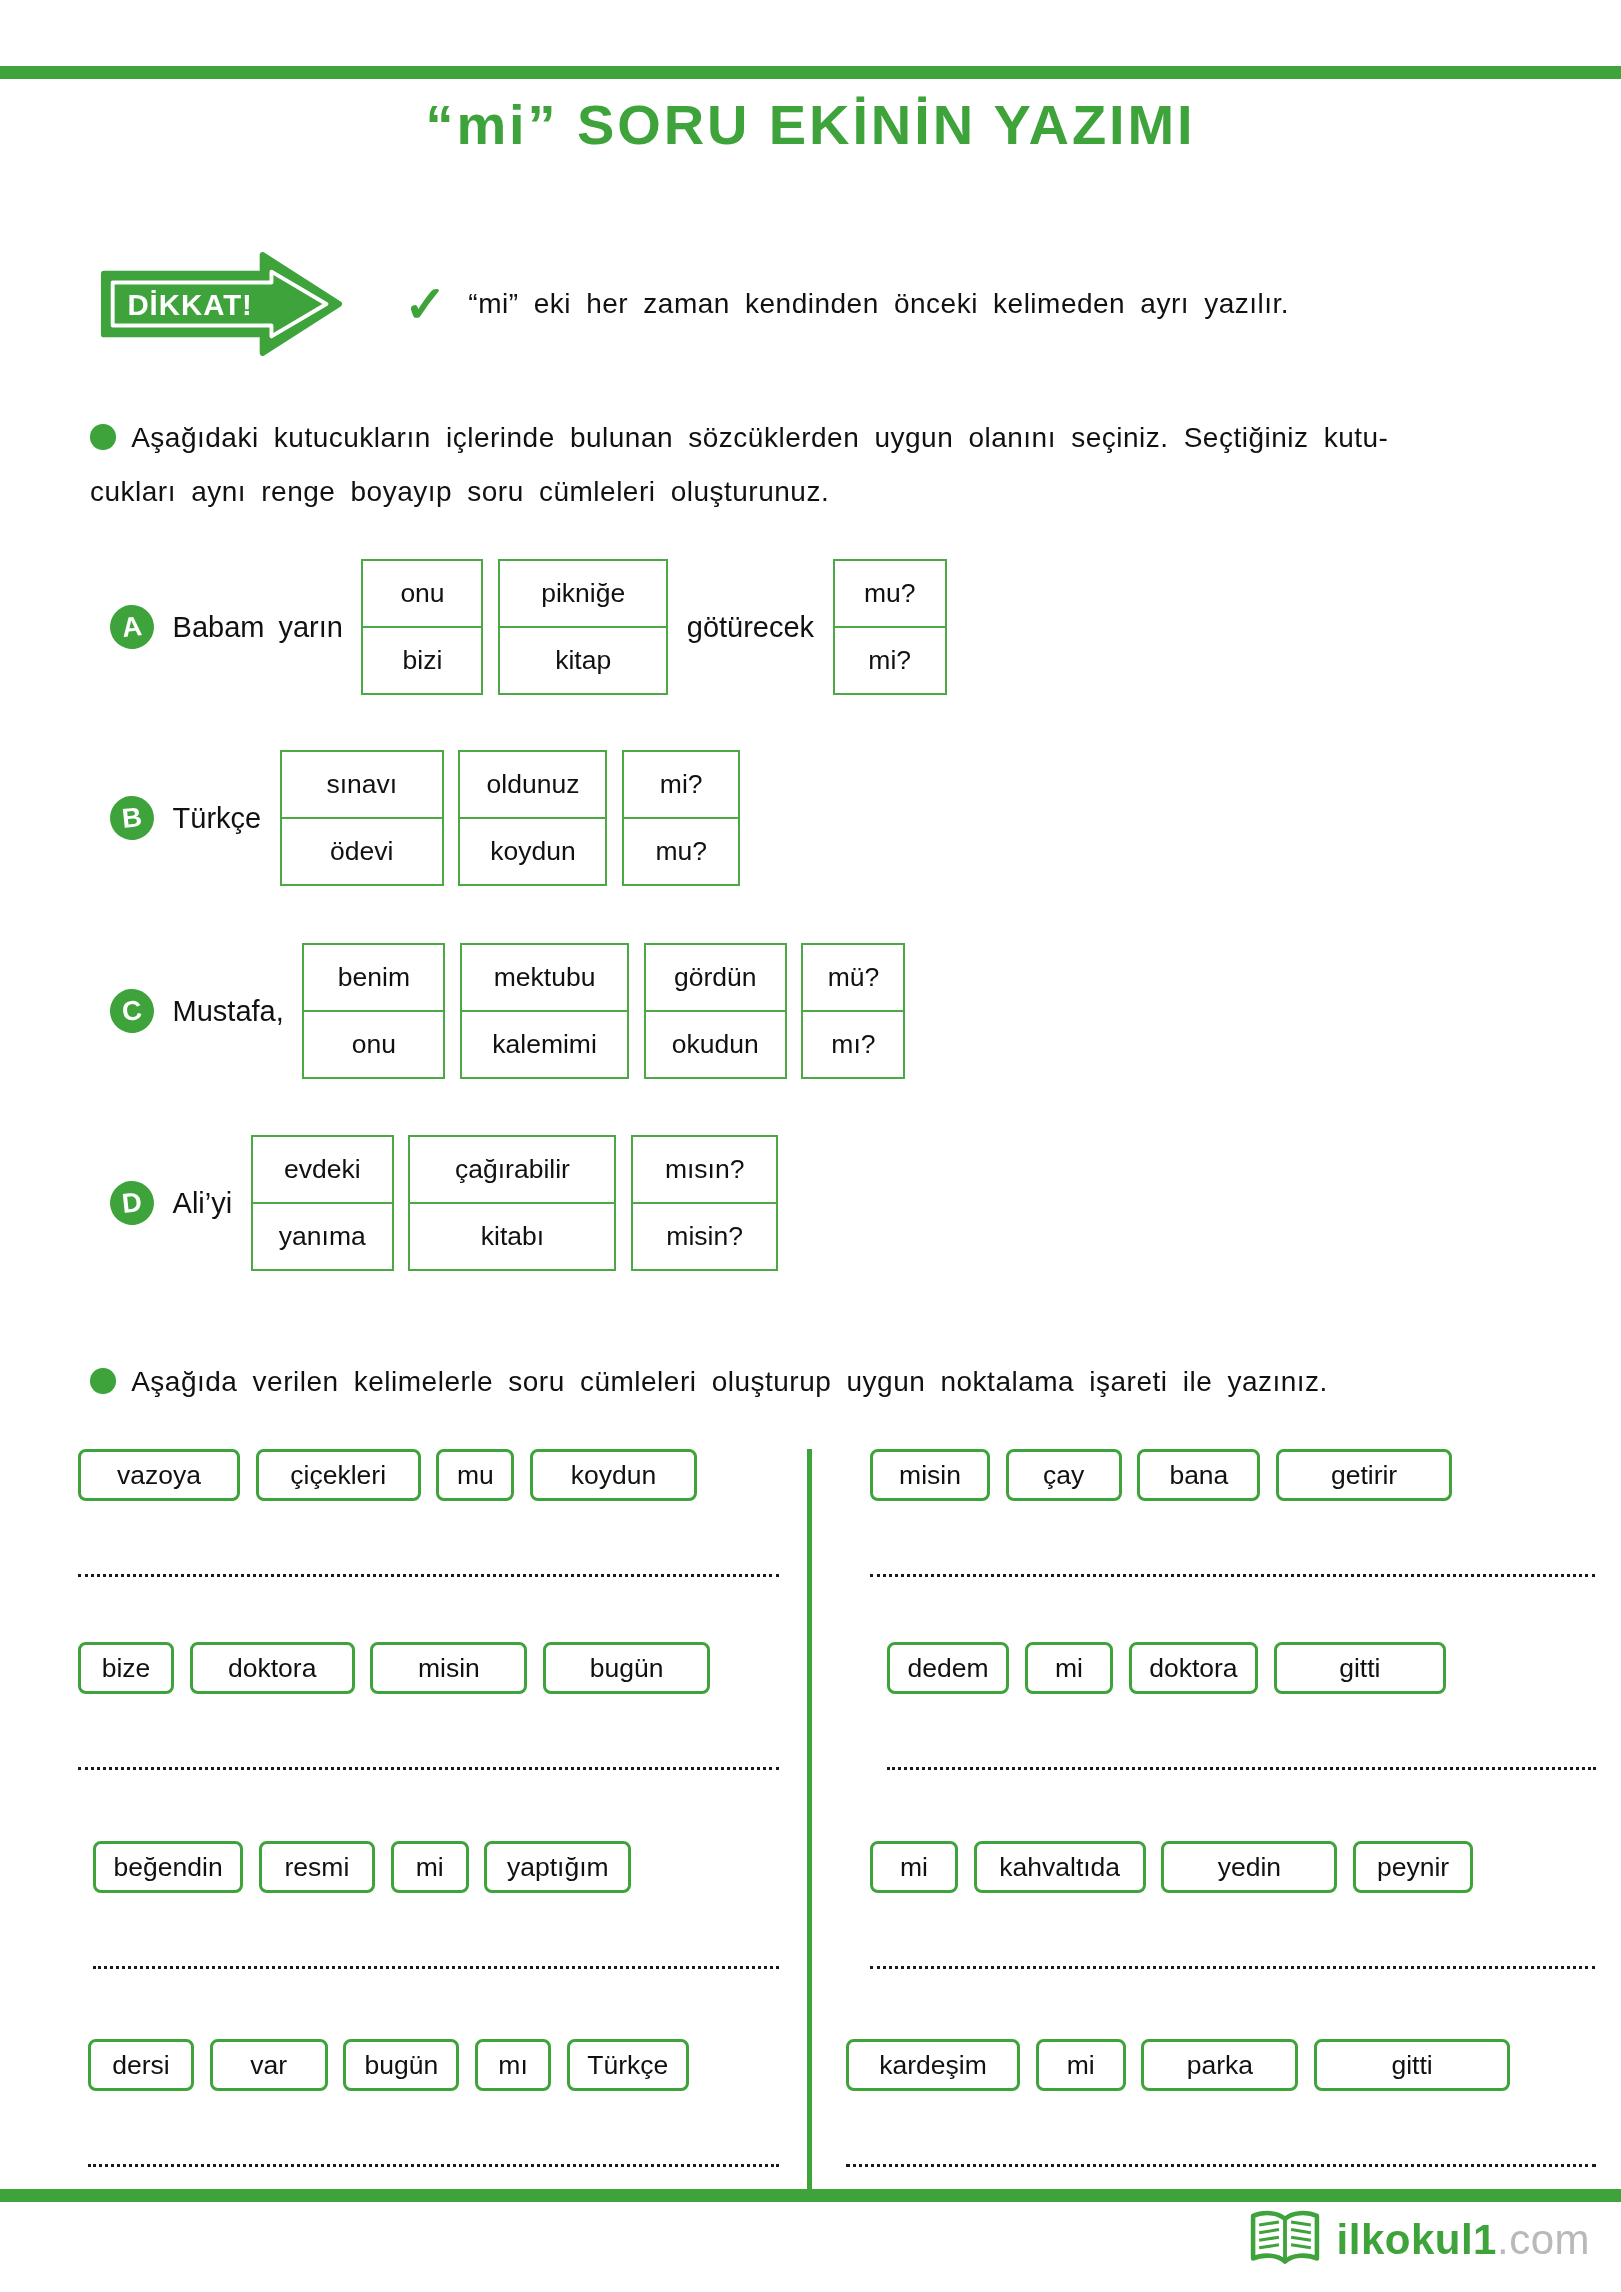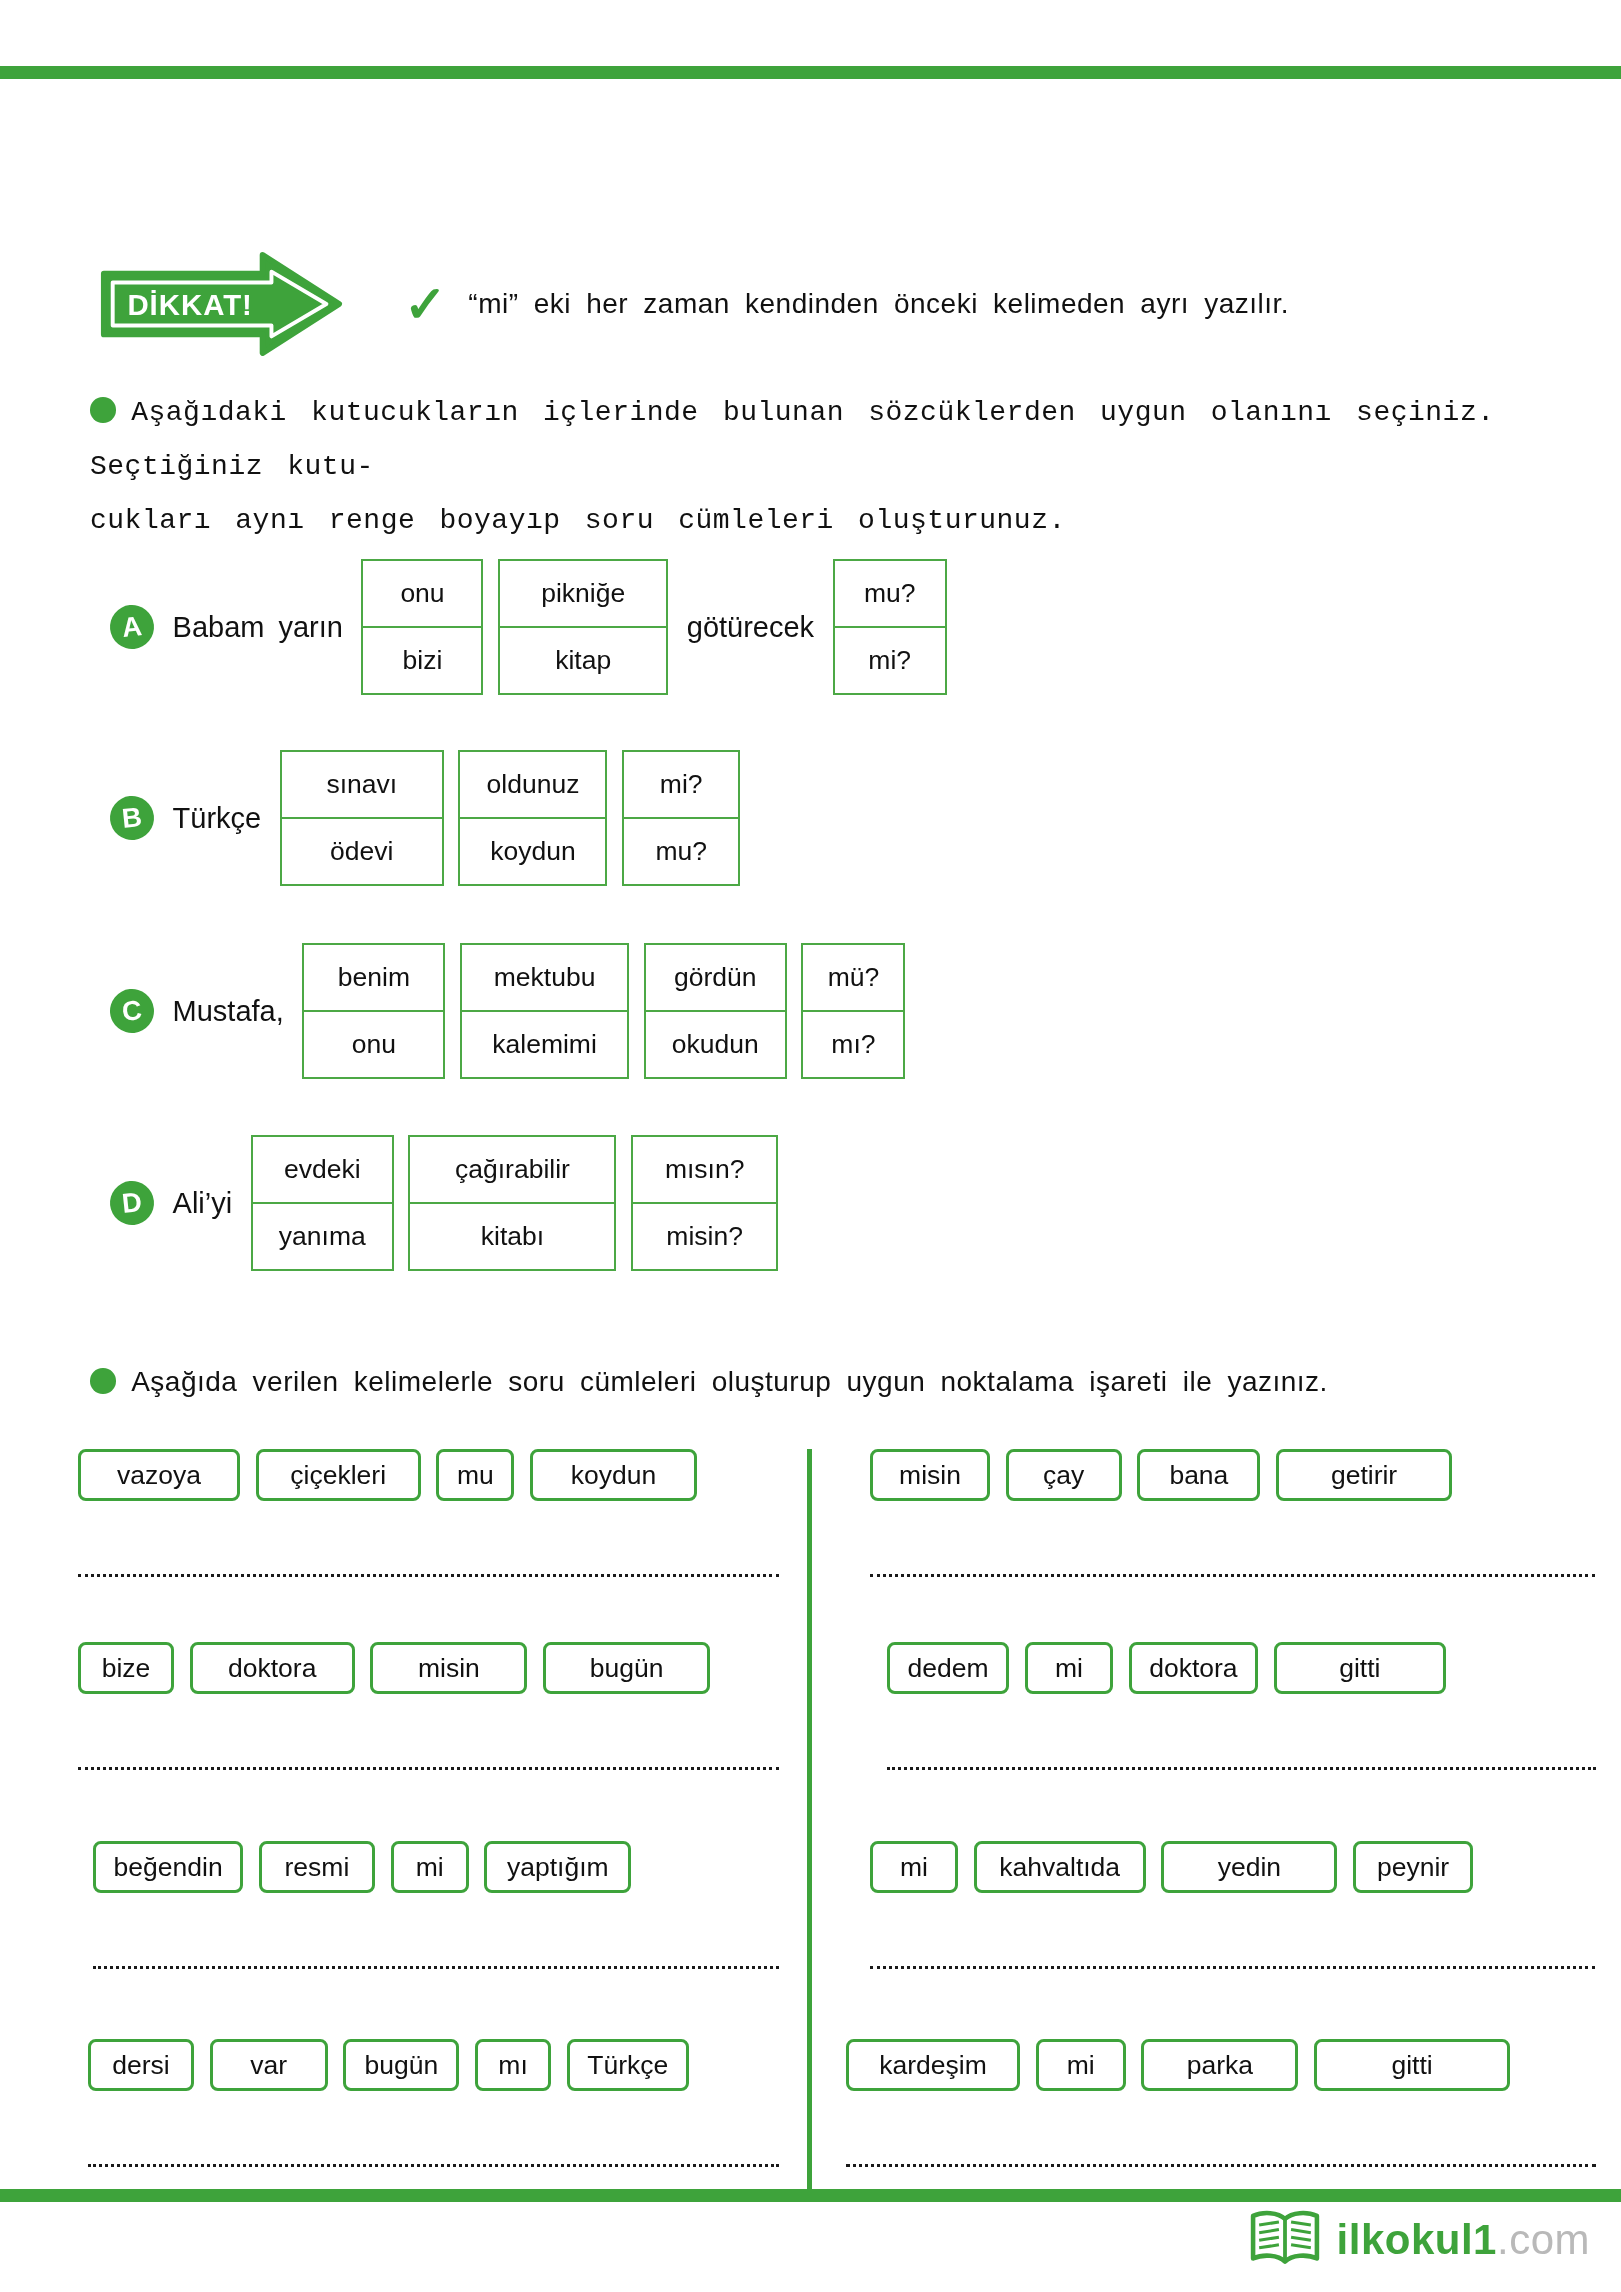--- a/index.html
+++ b/index.html
@@ -13,21 +13,21 @@
   .title { position:absolute; top:92px; left:0; width:100%; text-align:center;
            color:#3EA33B; font-size:56px; font-weight:bold; letter-spacing:2.9px; }
 
   .attention { position:absolute; top:250px; left:98px; display:flex; align-items:center; }
   .dikkat-svg { width:245px; height:108px; flex:0 0 auto; }
   .check { color:#3EA33B; font-size:51px; font-weight:bold; margin-left:61px; margin-right:21.6px; line-height:1; }
   .note { color:#111; font-size:28px; word-spacing:6.9px; letter-spacing:0.5px; }
 
   .instruction { position:absolute; left:90px; right:69px; color:#111;
                  font-size:28px; line-height:1.92; word-spacing:6.9px; letter-spacing:0.5px; }
-  .inst1 { top:386px;font-family:Liberation Mono, monospace; }
+  .inst1 { top:411px; }
   .inst2 { top:1355px; }
   .bullet { display:inline-block; width:25.5px; height:25.5px; border-radius:50%;
             background:#3EA33B; margin-right:15.7px; vertical-align:-2.9px; }
 
   .ex-row { position:absolute; left:110px; display:flex; align-items:center; gap:14.7px; }
   .ex-a { top:559px; } .ex-b { top:750px; } .ex-c { top:943px; } .ex-d { top:1135px; }
   .badge { width:44px; height:44px; border-radius:50%; background:#3EA33B; color:#fff;
            font-size:27.4px; font-weight:bold; display:flex; align-items:center; justify-content:center;
            flex:0 0 auto; transform:rotate(-6deg); }
   .lead { font-size:29px; color:#111; word-spacing:5.9px; white-space:nowrap; padding:0 3.9px; }
@@ -50,20 +50,21 @@
   .brand { font-size:42px; font-weight:bold; color:#3EA33B; letter-spacing:0.5px; }
   .brand-tld { font-size:42px; color:#b9b9b9; font-weight:normal;text-align:right; }
 </style>
 </head>
 <body>
 
 <div class="page">
 
   <div class="bar bar-top"></div>
 
+  <h1 class="title">“mi” SORU EKİNİN YAZIMI</h1>
 
   <div class="attention">
     <svg class="dikkat-svg" viewBox="0 0 250 110">
       <polygon points="6,24 168,24 168,5 246,55 168,105 168,86 6,86" fill="#3EA33B" stroke="#3EA33B" stroke-width="6" stroke-linejoin="round"></polygon>
       <polygon points="15,33 177,33 177,22 233,55 177,88 177,77 15,77" fill="none" stroke="#ffffff" stroke-width="4" stroke-linejoin="round"></polygon>
       <text x="94" y="66" text-anchor="middle" fill="#ffffff" font-size="30" font-weight="bold" font-family="Liberation Sans, sans-serif" letter-spacing="1">DİKKAT!</text>
     </svg>
     <span class="check">✓</span>
     <span class="note">“mi” eki her zaman kendinden önceki kelimeden ayrı yazılır.</span>
   </div>

